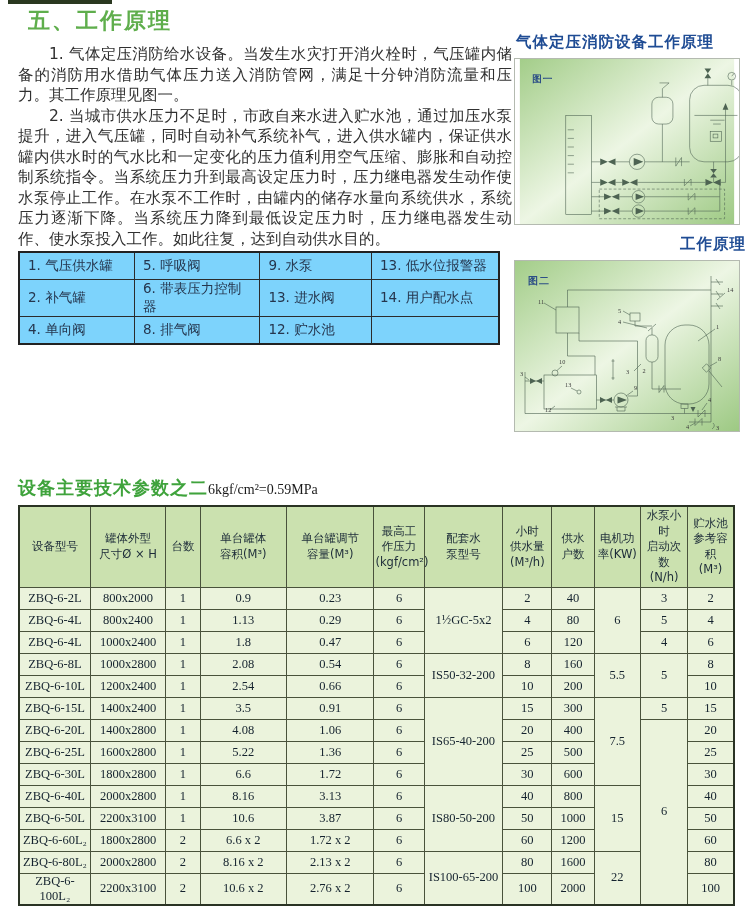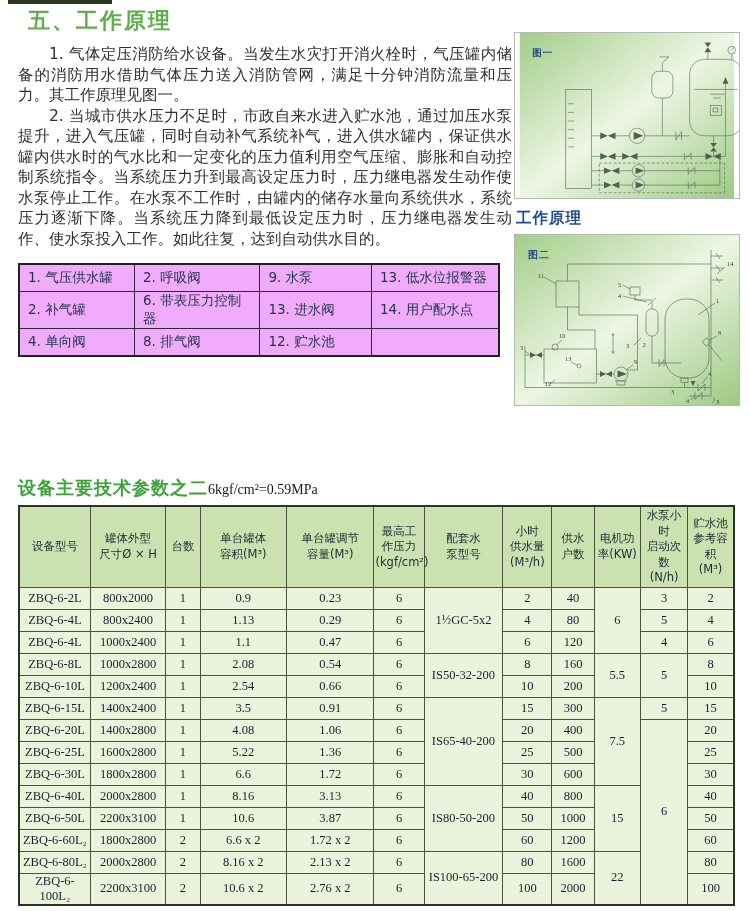--- a/index.html
+++ b/index.html
@@ -6,30 +6,30 @@
   .page { position:relative; width:750px; height:911px; background:#ffffff;
           font-family:"DejaVu Sans", sans-serif; overflow:hidden; }
   .edge-mark { position:absolute; left:8px; top:0; width:104px; height:4px; background:#2a3820; }
 
   
   .left-col { position:absolute; left:18px; top:6px; width:494px; }
   .main-title { margin:0 0 8px 10px; font-size:22px; font-weight:bold; color:#5fae4c; letter-spacing:2px; }
   .body-text p { margin:0; font-size:15.5px; line-height:20.5px; color:#303030;
                  text-indent:2em; text-align:justify; }
 
-  .parts-table { border-collapse:collapse; margin-top:14px; width:482px;
-                 background:#f0abfc; border:2px solid #222; }
+  .parts-table { border-collapse:collapse; margin-top:2px; width:482px;
+                 background:#7dd3fc; border:2px solid #222; }
   .parts-table td { border:1px solid #2b2b2b; height:26px; padding:0 8px;
                     font-size:13.5px; color:#25364e; }
 
   
   .right-col { position:absolute; left:514px; top:32px; width:232px; }
   .fig-title { font-size:15.5px; font-weight:bold; color:#1f4c94; letter-spacing:1px;
                font-family:"Liberation Serif", serif; margin:0 0 5px 2px; }
-  .fig-title2 { margin-top:6px; }
+  .fig-title2 { margin-top:6px;text-align:right; }
   .fig-panel { width:224px; height:165px; border:1px solid #b4bab0; margin-bottom:9px; }
   .fig-panel2 { height:170px; margin-bottom:0; }
   .fig-panel svg { display:block; width:100%; height:100%; }
   .fig-label { font-size:20px; font-weight:bold; fill:#2d4f86; letter-spacing:2px;
                font-family:"Liberation Serif", serif; }
   .schem path, .schem rect, .schem circle { fill:none; stroke:#4d6352; stroke-width:1.2; }
   .schem .fill { fill:#4d6352; stroke:none; }
   .callouts text { font-size:12.5px; fill:#3a3a3a; font-family:"Liberation Serif", serif; }
 
   
@@ -62,41 +62,42 @@
     <table class="parts-table">
       <colgroup>
         <col style="width:116px">
           <col style="width:126px">
           <col style="width:112px">
           <col style="width:128px">
       </colgroup>
       <tbody>
           <tr>
             <td>1. 气压供水罐</td>
-            <td>2. 呼吸阀</td>
+            <td>5. 呼吸阀</td>
             <td>9. 水泵</td>
             <td>13. 低水位报警器</td>
           </tr>
           <tr>
             <td>2. 补气罐</td>
             <td>6. 带表压力控制器</td>
             <td>13. 进水阀</td>
             <td>14. 用户配水点</td>
           </tr>
           <tr>
             <td>4. 单向阀</td>
             <td>8. 排气阀</td>
             <td>12. 贮水池</td>
             <td></td>
           </tr>
         </tbody>
     </table>
   </div>
 
   <div class="right-col">
+    <p class="fig-title">气体定压消防设备工作原理</p>
     <div class="fig-panel">
       <svg viewBox="0 0 448 345">
         <defs>
           <linearGradient id="g1" x1="0" y1="0" x2="1" y2="1">
             <stop offset="0" stop-color="#a3cd89"></stop>
             <stop offset="0.5" stop-color="#edf6e4"></stop>
             <stop offset="1" stop-color="#9dc983"></stop>
           </linearGradient>
         </defs>
         <rect x="0" y="0" width="448" height="345" fill="url(#g1)"></rect>
@@ -300,21 +301,21 @@
             <td>6</td>
             <td>4</td>
             <td>80</td>
             <td>5</td>
             <td>4</td>
           </tr>
           <tr>
             <td>ZBQ-6-4L</td>
             <td>1000x2400</td>
             <td>1</td>
-            <td>1.1</td>
+            <td>1.8</td>
             <td>0.47</td>
             <td>6</td>
             <td>6</td>
             <td>120</td>
             <td>4</td>
             <td>6</td>
           </tr>
           <tr>
             <td>ZBQ-6-8L</td>
             <td>1000x2800</td>

